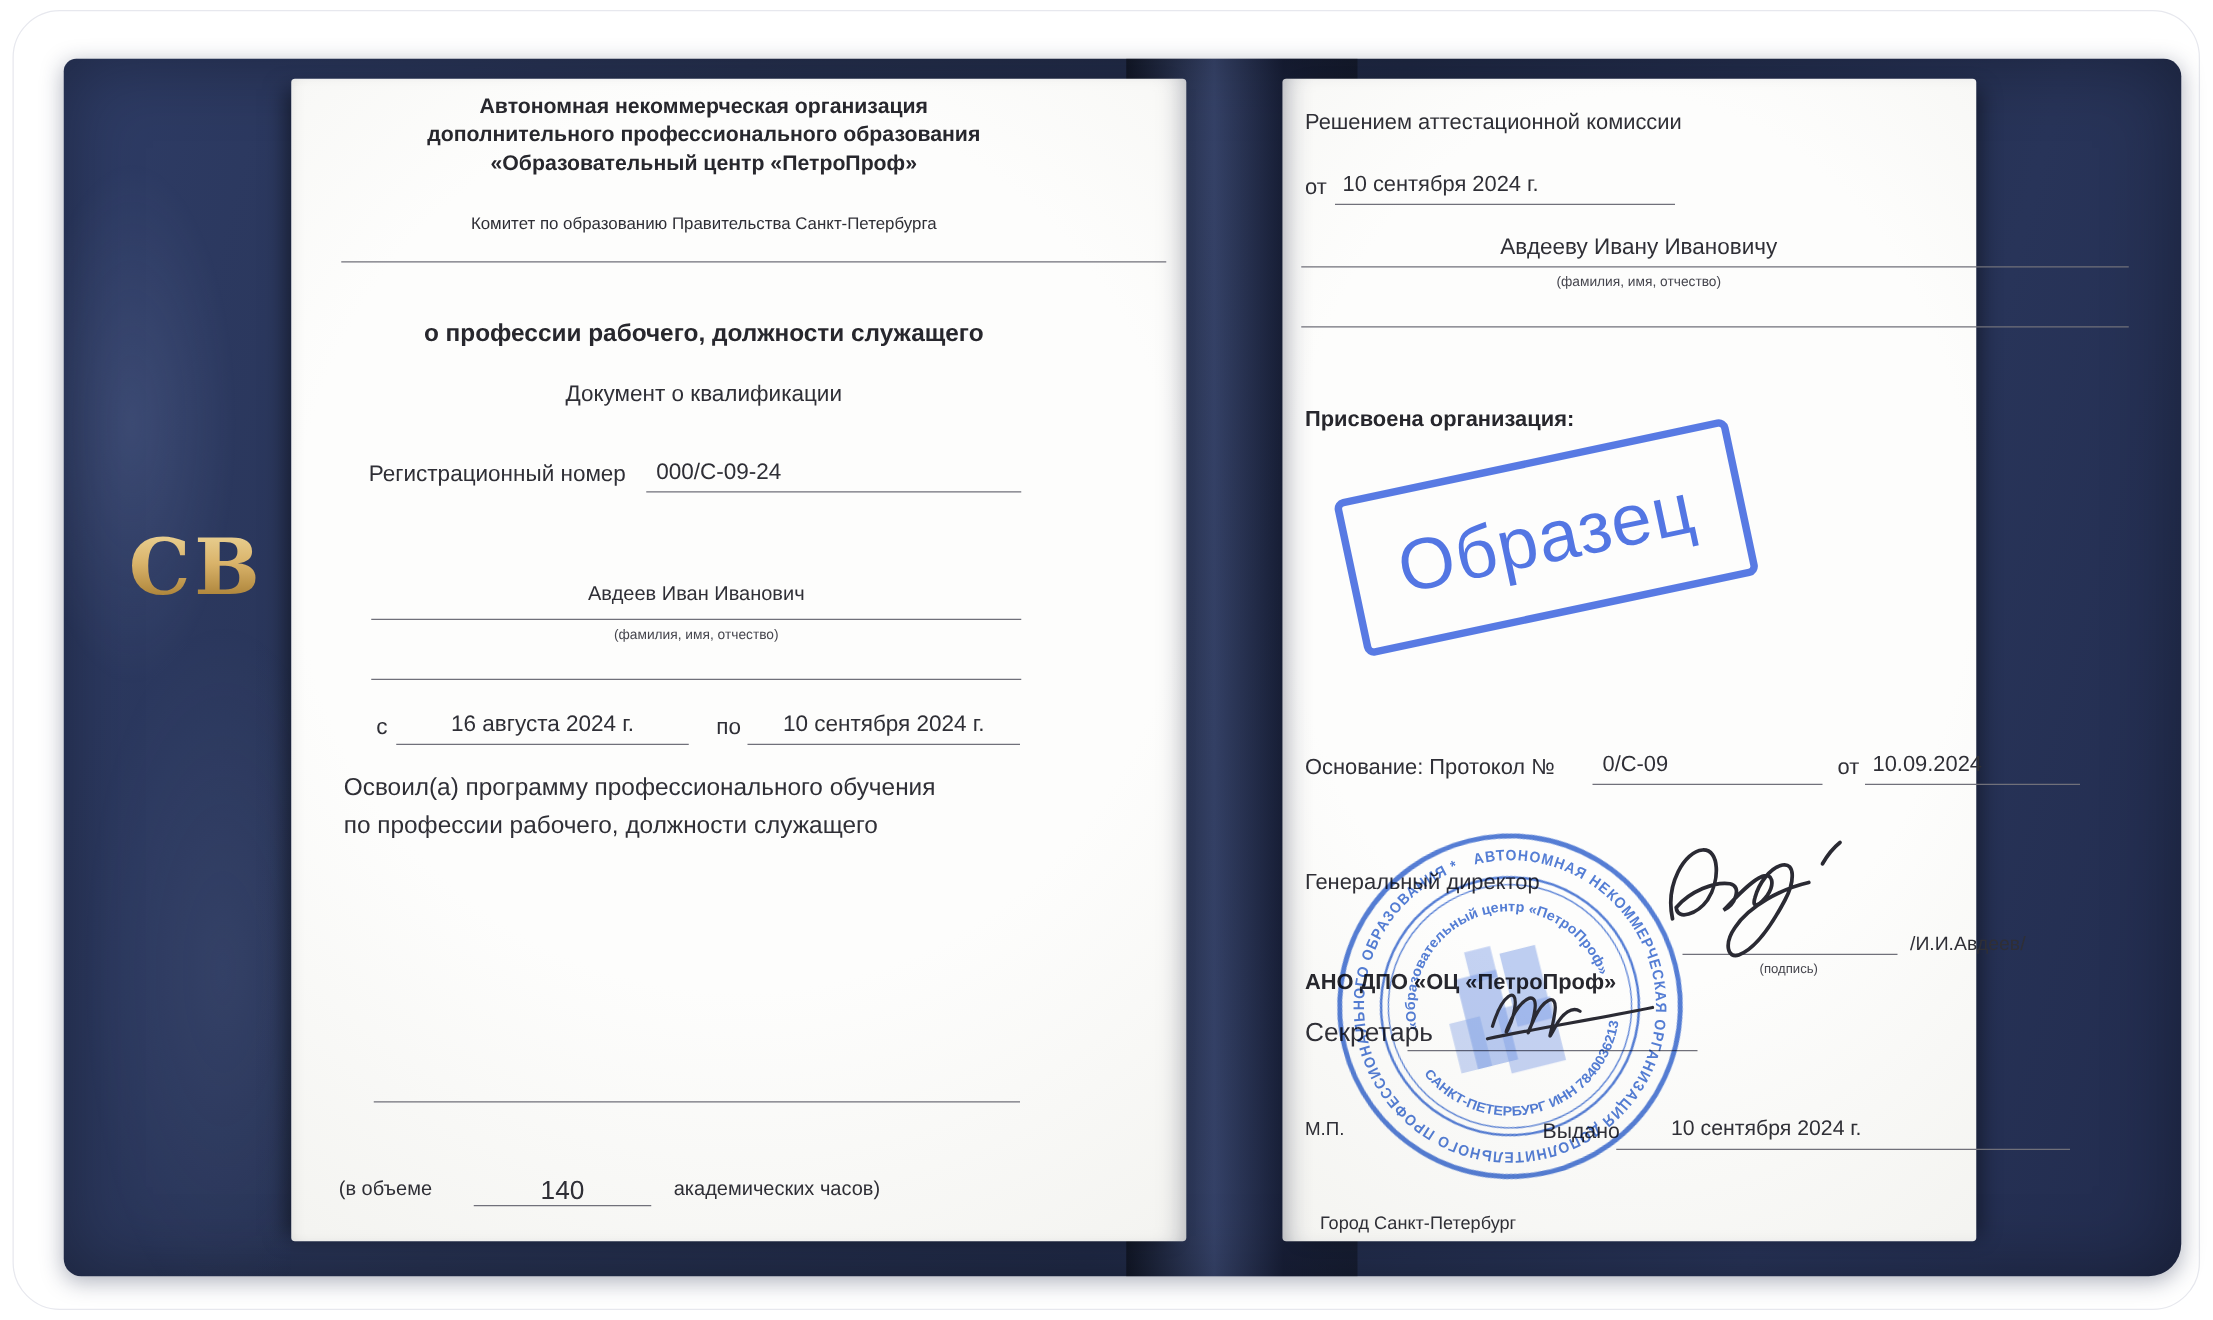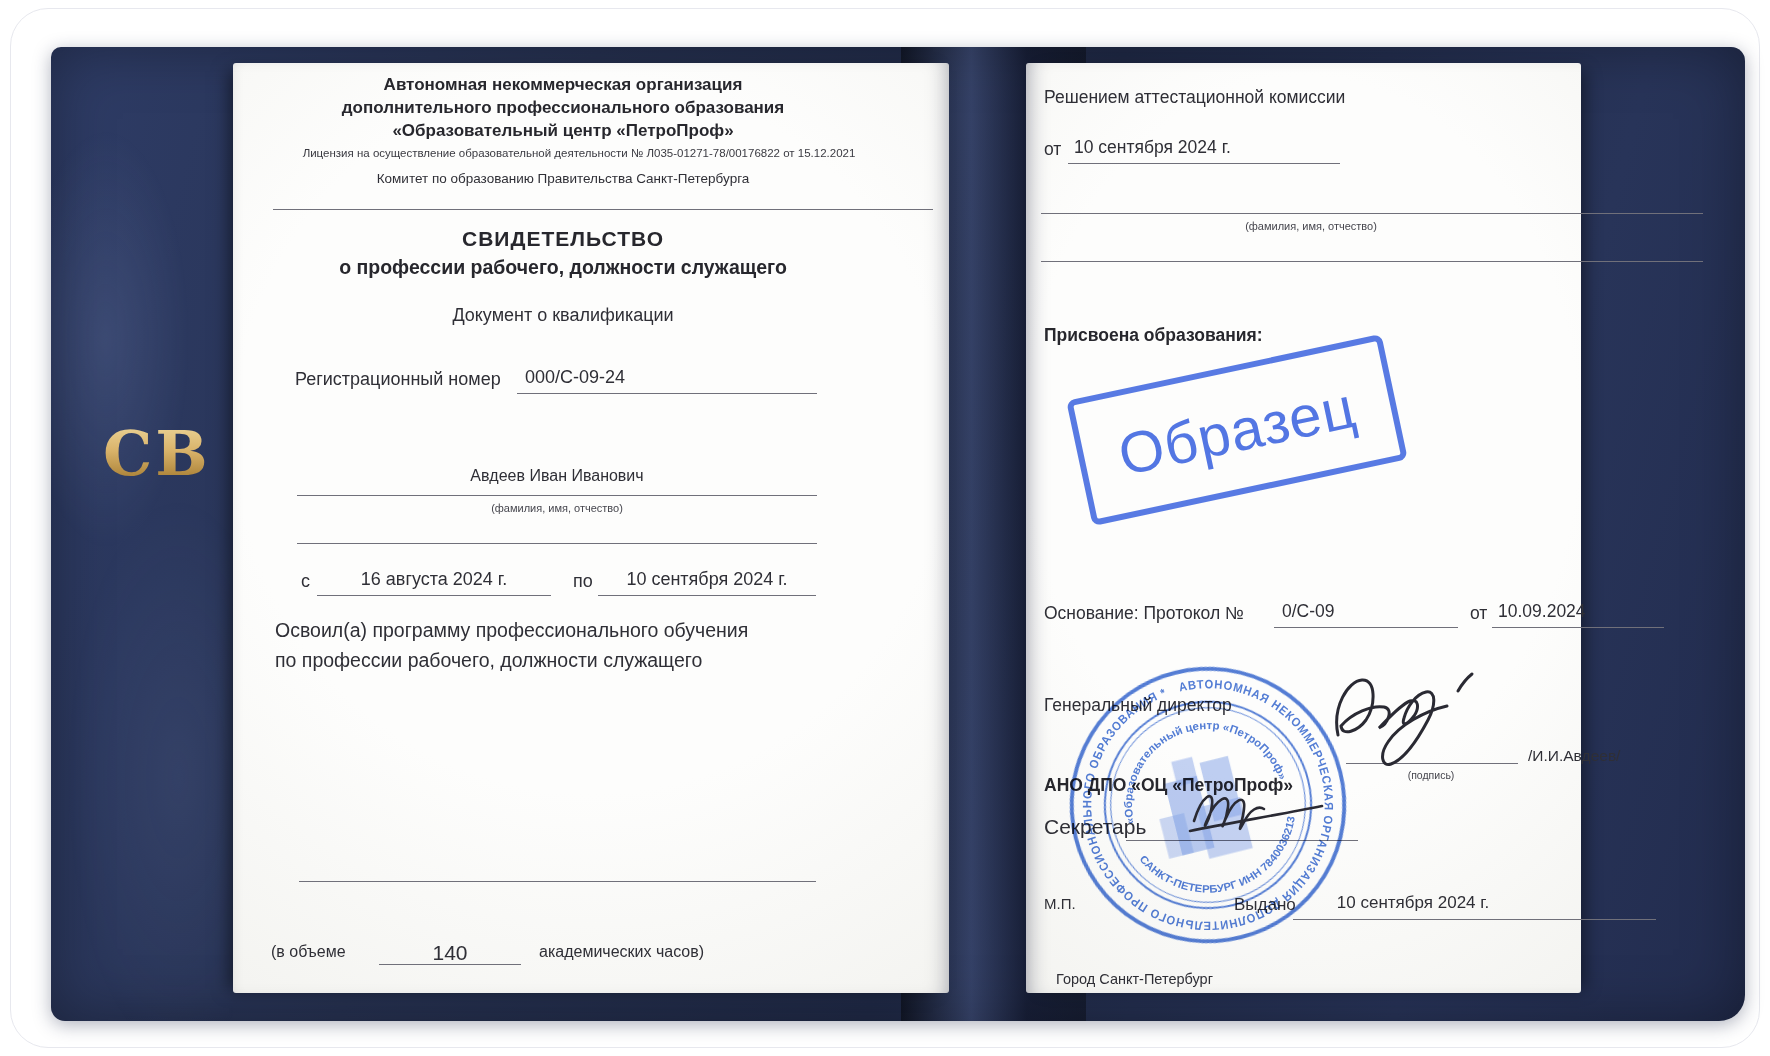--- a/index.html
+++ b/index.html
@@ -56,25 +56,23 @@
       <div class="leather-sheen"></div>
       <div class="spine-gold">СВИ</div>
       <div class="spine-shade"></div>
 
       <div class="page page-left">
         <div class="t c b" style="left:0;right:56px;top:10px;font-size:17px;line-height:23px;white-space:normal;">
           <div>Автономная некоммерческая организация</div>
           <div>дополнительного профессионального образования</div>
           <div>«Образовательный центр «ПетроПроф»</div>
         </div>
-        <div class="t c" style="left:0;right:24px;top:84px;font-size:11.5px;color:#3a3a41;">Лицензия на осуществление образовательной деятельности № Л035-01271-78/00176822 от 15.12.2021</div>
         <div class="t c" style="left:0;right:56px;top:108px;font-size:13.5px;">Комитет по образованию Правительства Санкт-Петербурга</div>
         <div class="rule" style="left:40px;right:16px;top:146px;"></div>
 
-        <div class="t c b" style="left:0;right:56px;top:164px;font-size:21px;letter-spacing:1px;">СВИДЕТЕЛЬСТВО</div>
         <div class="t c b" style="left:0;right:56px;top:193px;font-size:19.5px;">о профессии рабочего, должности служащего</div>
         <div class="t c" style="left:0;right:56px;top:242px;font-size:18px;">Документ о квалификации</div>
 
         <div class="t" style="left:62px;top:306px;font-size:18px;">Регистрационный номер</div>
         <div class="t" style="left:292px;top:304px;font-size:18px;">000/С-09-24</div>
         <div class="rule" style="left:284px;width:300px;top:330px;"></div>
 
 
         <div class="t c" style="left:64px;width:520px;top:404px;font-size:16px;">Авдеев Иван Иванович</div>
         <div class="rule" style="left:64px;width:520px;top:432px;"></div>
@@ -100,26 +98,27 @@
         <div class="t" style="left:306px;top:880px;font-size:16px;">академических часов)</div>
       </div>
 
       <div class="page page-right">
         <div class="t z2" style="left:18px;top:24px;font-size:17.5px;">Решением аттестационной комиссии</div>
 
         <div class="t z2" style="left:18px;top:76px;font-size:17.5px;">от</div>
         <div class="t z2" style="left:48px;top:74px;font-size:17.5px;">10 сентября 2024 г.</div>
         <div class="rule" style="left:42px;width:272px;top:100px;"></div>
 
+        <div class="t c z2" style="left:15px;width:540px;top:124px;font-size:18px;">Авдееву Ивану Ивановичу</div>
         <div class="rule" style="left:15px;width:662px;top:150px;"></div>
         <div class="t c hint z2" style="left:15px;width:540px;top:157px;">(фамилия, имя, отчество)</div>
 
         <div class="rule" style="left:15px;width:662px;top:198px;"></div>
 
-        <div class="t b z2" style="left:18px;top:262px;font-size:17.5px;">Присвоена образования:</div>
+        <div class="t b z2" style="left:18px;top:262px;font-size:17.5px;">Присвоена организация:</div>
 
         <div class="stamp">
           <span>Образец</span>
         </div>
 
         <div class="t z2" style="left:18px;top:540px;font-size:17.5px;">Основание: Протокол №</div>
         <div class="t z2" style="left:256px;top:538px;font-size:17.5px;">0/С-09</div>
         <div class="rule" style="left:248px;width:184px;top:564px;"></div>
         <div class="t z2" style="left:444px;top:540px;font-size:17.5px;">от</div>
         <div class="t z2" style="left:472px;top:538px;font-size:17.5px;">10.09.2024</div>

